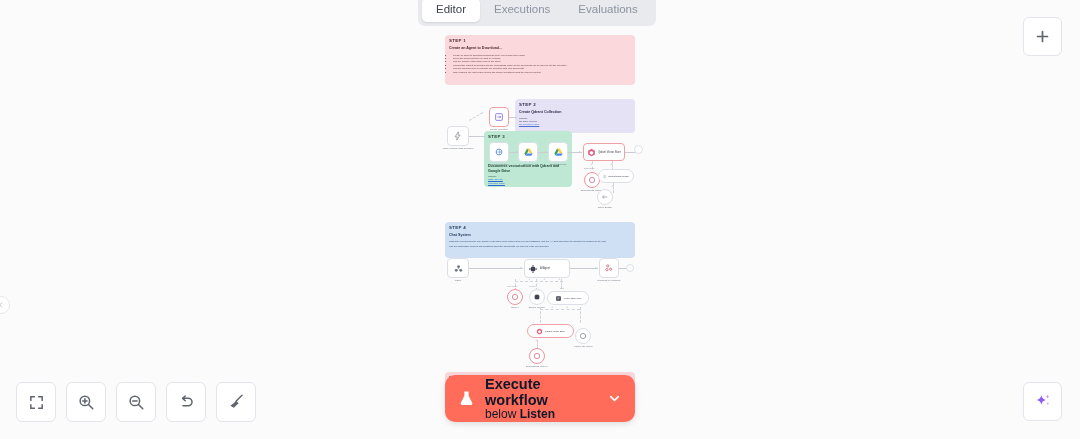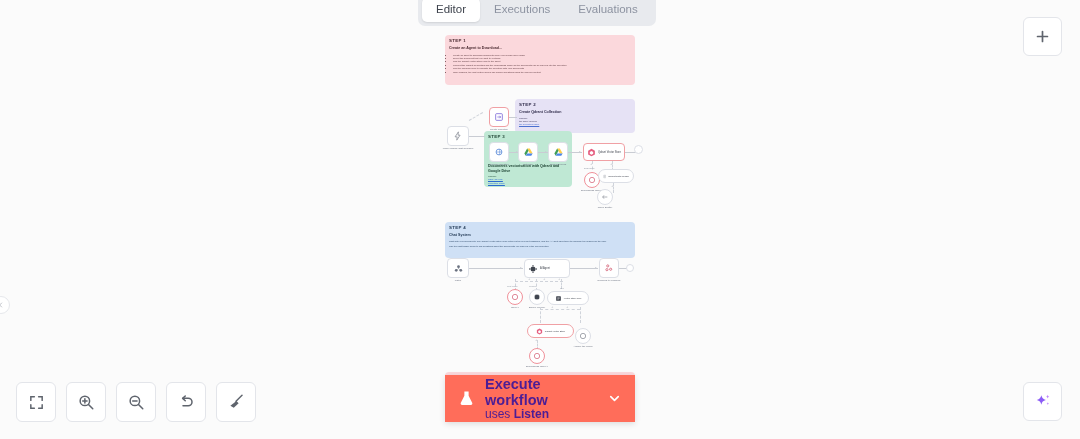--- a/index.html
+++ b/index.html
@@ -93,21 +93,21 @@
     border-top:1.6px solid transparent;border-bottom:1.6px solid transparent;
   }
   .plus{position:absolute;font-size:4px;color:#b6bac2;line-height:1;}
 
   
   .ico{display:block;}
 
   
   .exec{
     position:absolute;left:445px;top:375px;width:190px;height:47px;
-    background:#ff6d5a;border-radius:0;color:#4c1d95;
+    background:#ff6d5a;border-radius:10px;color:#0f172a;
     display:flex;align-items:center;gap:10px;padding:0 13px;
     box-sizing:border-box;box-shadow:0 2px 6px rgba(0,0,0,.12);
   }
   .exec-txt{flex:1;display:flex;flex-direction:column;line-height:1.12;}
   .exec-main{font-size:14.5px;font-weight:bold;}
   .exec-sub{font-size:12px;}
   .exec-sub b{font-weight:bold;}
 
   
   .ctrlbar{position:absolute;left:16px;top:382px;display:flex;gap:10px;}
@@ -384,21 +384,21 @@
   </div>
 
 </div>
 
 <div class="exec">
   <svg width="17" height="19" viewBox="0 0 24 24">
     <path d="M9 2h6v6l5 10a2 2 0 0 1-1.8 3H5.8A2 2 0 0 1 4 18L9 8z" fill="#fff"></path>
   </svg>
   <span class="exec-txt">
     <span class="exec-main">Execute workflow</span>
-    <span class="exec-sub"><span>uses </span><b>Listen</b></span>
+    <span class="exec-sub"><span>below </span><b>Listen</b></span>
   </span>
   <svg width="15" height="15" viewBox="0 0 24 24">
     <path d="M6 9l6 6 6-6" fill="none" stroke="#fff" stroke-width="2.6" stroke-linecap="round" stroke-linejoin="round"></path>
   </svg>
 </div>
 
 <div class="ctrlbar">
   <div class="ctrlbtn">
     <svg width="17" height="17" viewBox="0 0 24 24">
       <path d="M4 9V4h5M20 9V4h-5M4 15v5h5M20 15v5h-5" fill="none" stroke="#5f646d" stroke-width="2.1" stroke-linecap="round"></path>

